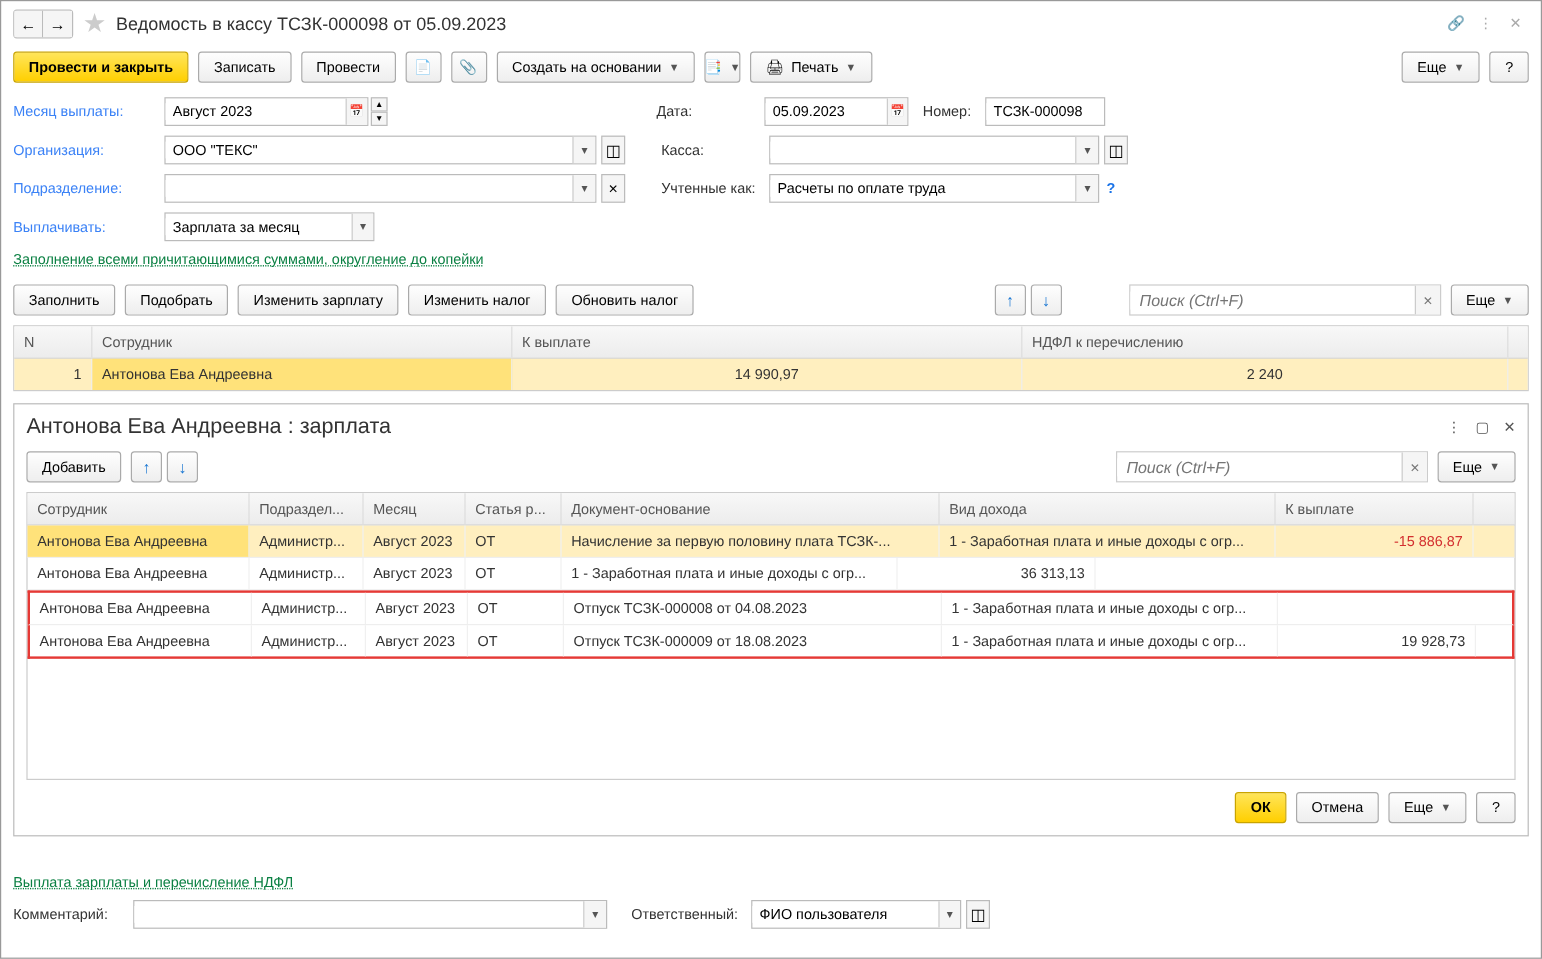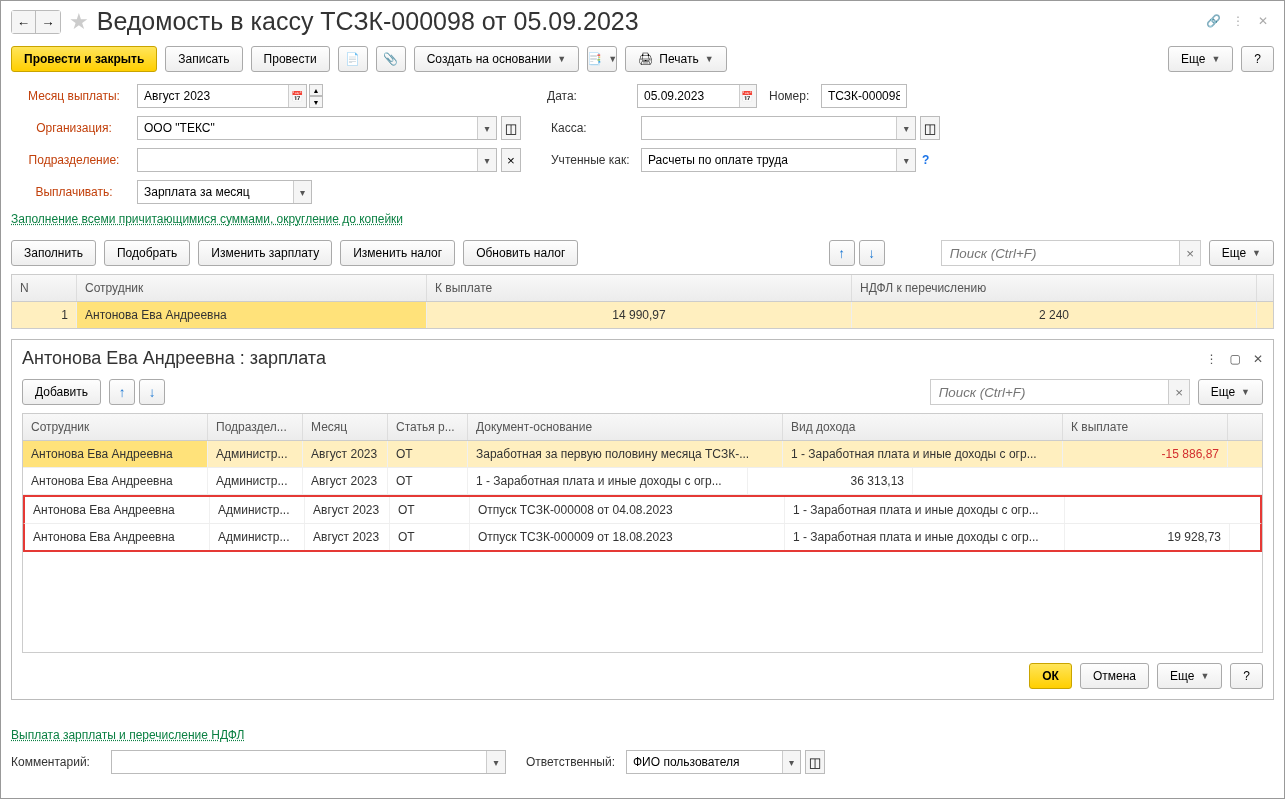--- a/index.html
+++ b/index.html
@@ -2,40 +2,40 @@
 <html><head>
 <meta charset="utf-8">
 <style>
 * { box-sizing: border-box; margin: 0; padding: 0; }
 body { font-family: Arial, sans-serif; font-size: 12px; color: #333; background: #fff; width: 1285px; height: 799px; border: 1px solid #999; position: relative; }
 .titlebar { display: flex; align-items: center; padding: 6px 10px; gap: 8px; }
 .nav-btns { display: flex; border: 1px solid #bbb; border-radius: 3px; }
 .nav-btn { width: 24px; height: 22px; border: none; background: #f5f5f5; display: flex; align-items: center; justify-content: center; cursor: pointer; }
 .nav-btn:first-child { border-right: 1px solid #bbb; }
 .star { color: #ccc; font-size: 22px; }
-.title { font-size: 25px; font-weight: normal; }
+.title { font-size: 15px; font-weight: normal; }
 .titlebar-right { margin-left: auto; display: flex; gap: 10px; align-items: center; color: #aaa; }
 .icn { width: 16px; height: 16px; display: inline-block; }
 .toolbar { display: flex; padding: 4px 10px 10px; gap: 8px; align-items: center; }
 .btn { border: 1px solid #aaa; border-radius: 3px; background: linear-gradient(#fefefe,#eee); padding: 5px 12px; cursor: pointer; font-size: 12px; }
 .btn-yellow { background: linear-gradient(#ffe55a,#ffcf00); border-color: #c9a400; font-weight: bold; }
 .btn-icon { width: 30px; padding: 5px 0; display: flex; align-items: center; justify-content: center; }
 .btn-combo { display: flex; align-items: center; gap: 6px; }
 .chev { font-size: 9px; color: #555; }
 .toolbar-right { margin-left: auto; display: flex; gap: 8px; }
 .form-grid { padding: 2px 10px; }
 .form-row { display: flex; align-items: center; margin-bottom: 8px; }
-.lbl { width: 126px; color: #c2410c; text-align: center; }
+.lbl { width: 126px; color: #3b82f6; }
 .field { display: flex; align-items: center; border: 1px solid #bbb; background: #fff; height: 24px; }
 .field input { border: none; outline: none; padding: 0 6px; width: 100%; font-size: 12px; }
 .field-btn { width: 20px; height: 22px; border: none; border-left: 1px solid #ccc; background: #f5f5f5; cursor: pointer; font-size: 10px; color: #555; display: flex; align-items: center; justify-content: center; }
 .w170 { width: 170px; }
 .w360 { width: 360px; }
 .w120 { width: 120px; }
-.w90 { width: 86px; }
+.w90 { width: 100px; }
 .w175 { width: 175px; }
 .w275 { width: 275px; }
 .gap { width: 30px; }
 .lbl2 { width: 90px; }
 .ext-btn { width: 20px; height: 24px; border: 1px solid #bbb; background: #f5f5f5; margin-left: 4px; cursor: pointer; display: flex; align-items: center; justify-content: center; }
 .spinner { display: flex; flex-direction: column; }
 .spinner button { width: 14px; height: 12px; border: 1px solid #bbb; background: #f5f5f5; font-size: 7px; line-height: 1; padding: 0; }
 .green-link { color: #0b8043; text-decoration: underline dotted; cursor: pointer; }
 .q-mark { color: #1a73e8; font-weight: bold; margin-left: 6px; cursor: pointer; }
 .section-toolbar { display: flex; padding: 4px 10px 8px; gap: 8px; align-items: center; }
@@ -269,21 +269,21 @@
       <div class="dth c5">Документ-основание</div>
       <div class="dth c6">Вид дохода</div>
       <div class="dth c7">К выплате</div>
     </div>
     <div id="detail-rows">
         <div class="drow row-sel">
           <div class="dtd c1 row-highlight">Антонова Ева Андреевна</div>
           <div class="dtd c2">Администр...</div>
           <div class="dtd c3">Август 2023</div>
           <div class="dtd c4">ОТ</div>
-          <div class="dtd c5">Заработная за первую половину месяца ТСЗК-...</div>
+          <div class="dtd c5">Начисление за первую половину плата ТСЗК-...</div>
           <div class="dtd c6">1 - Заработная плата и иные доходы с огр...</div>
           <div class="dtd c7 r neg">-15 886,87</div>
         </div>
         <div class="drow">
           <div class="dtd c1">Антонова Ева Андреевна</div>
           <div class="dtd c2">Администр...</div>
           <div class="dtd c3">Август 2023</div>
           <div class="dtd c4">ОТ</div>
           <div class="dtd c6">1 - Заработная плата и иные доходы с огр...</div>
           <div class="dtd c7 r">36 313,13</div>

